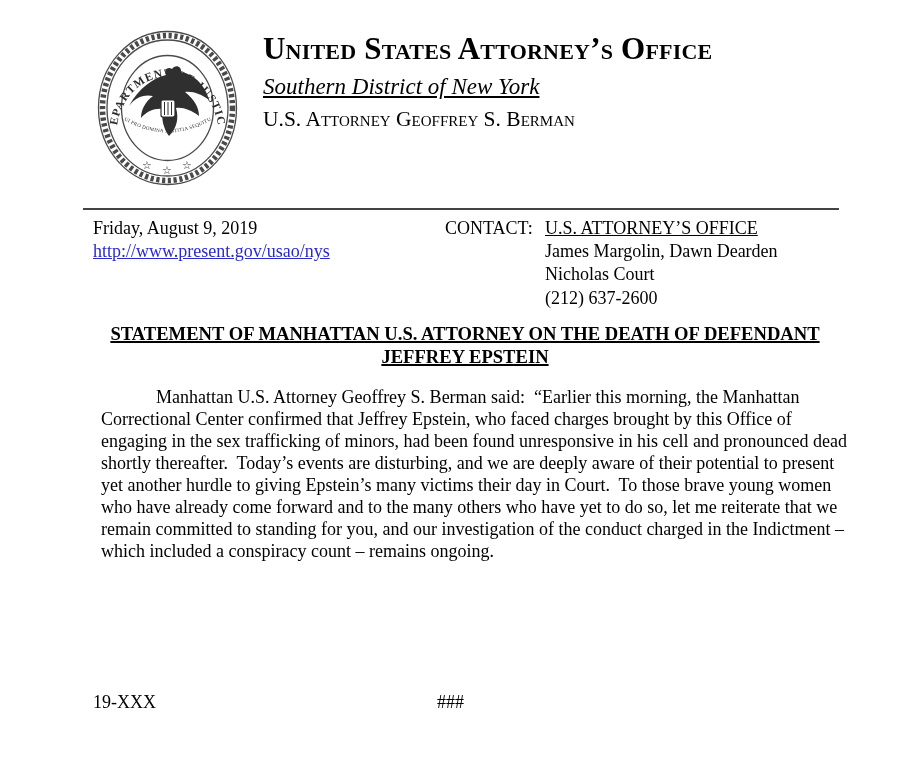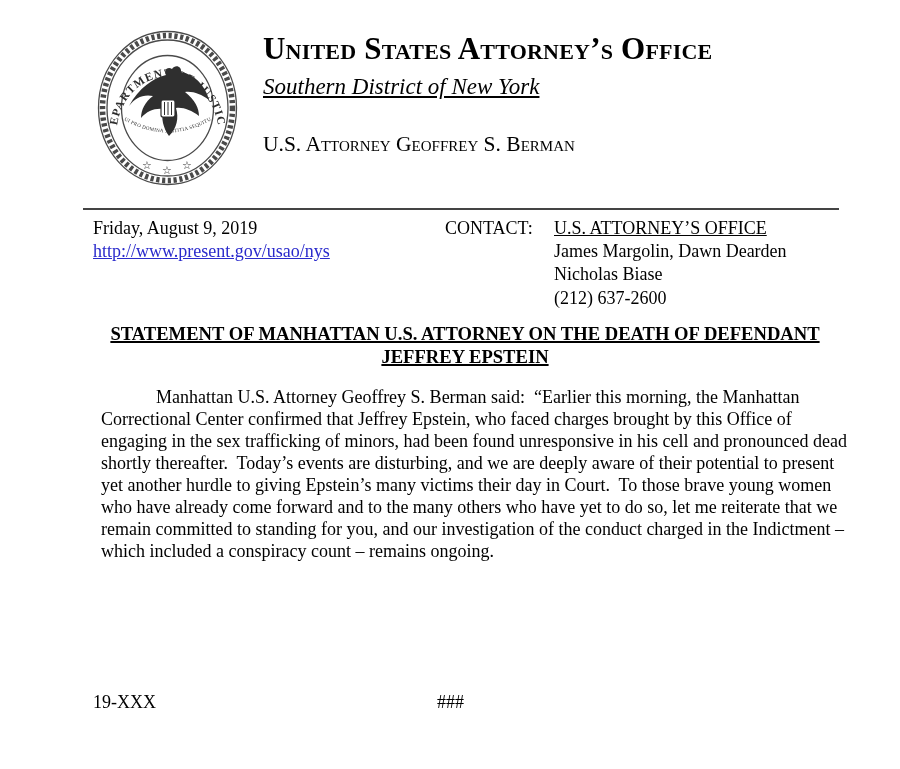--- a/index.html
+++ b/index.html
@@ -13,27 +13,27 @@
   .seal { position:absolute; left:95px; top:28px; width:145px; height:160px; }
   .ring-text { font-family:"Liberation Serif",serif; font-size:11.5px; font-weight:bold; letter-spacing:1px; fill:#2e2e2e; }
   .motto-text { font-family:"Liberation Serif",serif; font-size:5px; letter-spacing:.3px; fill:#2e2e2e; }
   .seal-star { font-family:"DejaVu Sans",sans-serif; font-size:11px; fill:#2e2e2e; }
   .letterhead-text { position:absolute; left:263px; top:31px; }
   .office-title {
     font-size:31px; font-weight:bold; font-variant:small-caps;
     line-height:36px; letter-spacing:.2px;
   }
   .district-subtitle { font-size:23px; font-style:italic; line-height:40px;text-decoration:underline; }
-  .attorney-line { font-size:21.5px; font-variant:small-caps; margin-top:25px; line-height:24px; }
+  .attorney-line { font-size:21.5px; font-variant:small-caps; margin-top:0; line-height:24px; }
   
   .rule { position:absolute; left:83px; top:208px; width:756px; height:0; border:none; border-top:2.5px solid #444; }
   
   .release-left  { position:absolute; left:93px;  top:217px; font-size:18px; line-height:23.2px; }
   .contact-label { position:absolute; left:445px; top:217px; font-size:18px; line-height:23.2px; }
-  .release-right { position:absolute; left:545px; top:217px; font-size:18px; line-height:23.2px;margin-left:9px; }
+  .release-right { position:absolute; left:545px; top:217px; font-size:18px; line-height:23.2px; }
   .underlined { text-decoration:underline; }
   .doc-link { text-decoration:underline; cursor:pointer; }
   
   .statement-title {
     position:absolute; left:93px; top:322px; width:744px;
     text-align:center; font-size:18.6px; font-weight:bold; line-height:23px;
   }
   .statement-title .title-line { text-decoration:underline; text-decoration-thickness:1.5px; }
   .body-para {
     position:absolute; left:93px; width:748px;
@@ -86,21 +86,21 @@
   <section class="release-left">
     <div>Friday, August 9, 2019</div>
     <div><a class="doc-link" id="release-url" style="color: rgb(42, 42, 204);">http://www.present.gov/usao/nys</a></div>
   </section>
 
   <div class="contact-label">CONTACT:</div>
 
   <section class="release-right">
     <div class="underlined">U.S. ATTORNEY’S OFFICE</div>
     <div>James Margolin, Dawn Dearden</div>
-    <div>Nicholas Biase</div>
+    <div>Nicholas Court</div>
     <div>(212) 637-2600</div>
   </section>
 
   <h1 class="statement-title">
     <div class="title-line">STATEMENT OF MANHATTAN U.S. ATTORNEY ON THE DEATH OF DEFENDANT</div>
     <div class="title-line">JEFFREY EPSTEIN</div>
   </h1>
 
   <p class="body-para para-1">Manhattan U.S. Attorney Geoffrey S. Berman said:  “Earlier this morning, the Manhattan Correctional Center confirmed that Jeffrey Epstein, who faced charges brought by this Office of engaging in the sex trafficking of minors, had been found unresponsive in his cell and pronounced dead shortly thereafter.  Today’s events are disturbing, and we are deeply aware of their potential to present yet another hurdle to giving Epstein’s many victims their day in Court.  To those brave young women who have already come forward and to the many others who have yet to do so, let me reiterate that we remain committed to standing for you, and our investigation of the conduct charged in the Indictment – which included a conspiracy count – remains ongoing.</p>
 

